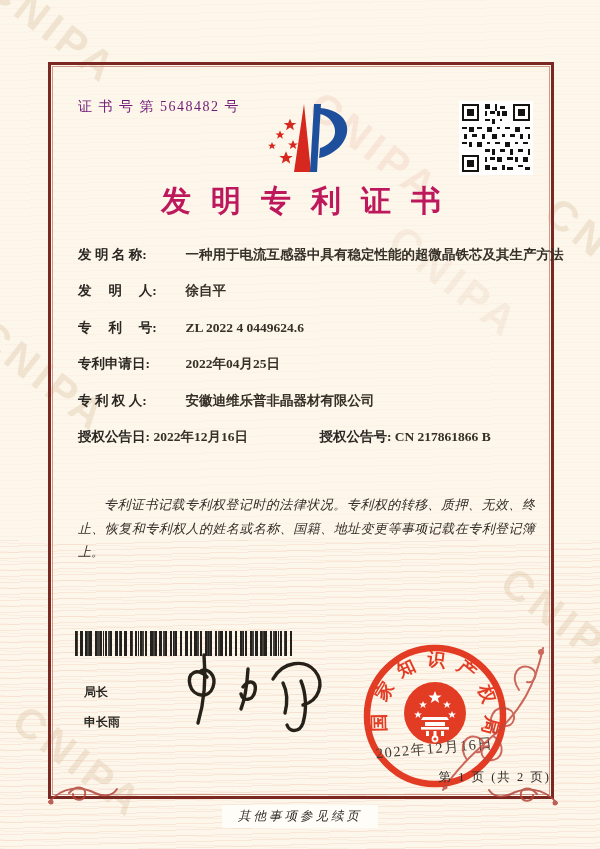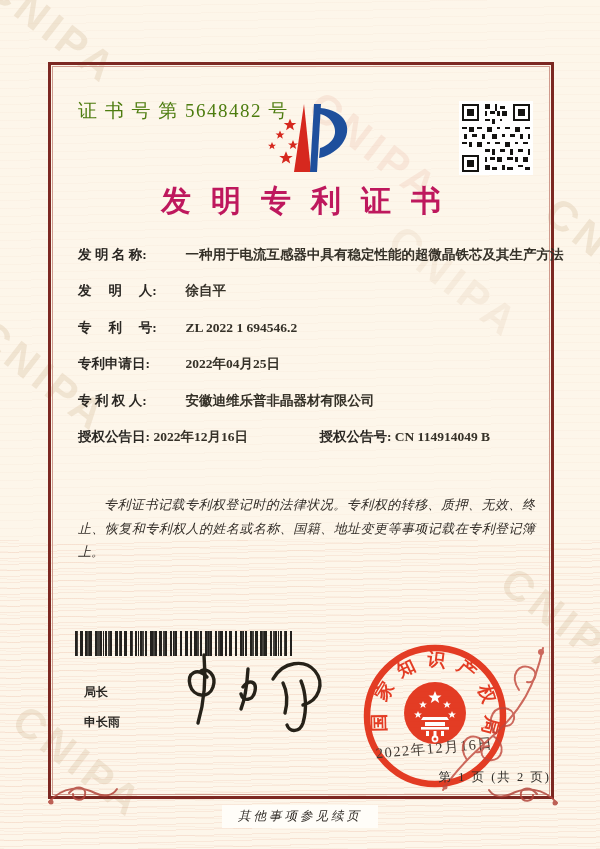--- a/index.html
+++ b/index.html
@@ -32,21 +32,21 @@
   .wm.faint { color:rgba(205,172,132,.14); }
 
   .frame {
     position:absolute; left:48px; top:62px; width:506px; height:737px; z-index:1;
     border:3px solid #7c2822;
   }
   .frame::before {
     content:""; position:absolute; inset:1px; border:1px solid #cf9a8c; pointer-events:none;
   }
 
-  .cert-no { position:absolute; left:27px; top:33px; font-size:19px; letter-spacing:1.5px; color:#4d7c0f; }
+  .cert-no { position:absolute; left:27px; top:33px; font-size:14px; letter-spacing:1.5px; color:#701a75; }
 
   .logo { position:absolute; left:199px; top:35px; width:104px; height:76px; }
   .qr { position:absolute; left:408px; top:36px; width:74px; height:74px; }
 
   .title {
     position:absolute; left:0; top:116px; width:100%;
     text-align:center; font-size:30px; font-weight:700; color:#be185d;
     letter-spacing:20px; text-indent:20px;
   }
 
@@ -148,38 +148,38 @@
       <div class="frow">
         <span class="flabel">发 明 名 称:</span>
         <span class="fvalue">一种用于电流互感器中具有稳定性能的超微晶铁芯及其生产方法</span>
       </div>
       <div class="frow">
         <span class="flabel">发　 明　 人:</span>
         <span class="fvalue">徐自平</span>
       </div>
       <div class="frow">
         <span class="flabel">专　 利　 号:</span>
-        <span class="fvalue">ZL 2022 1 694546.2</span>
+        <span class="fvalue">ZL 2022 4 0449624.6</span>
       </div>
       <div class="frow">
         <span class="flabel">专利申请日:</span>
         <span class="fvalue">2022年04月25日</span>
       </div>
       <div class="frow">
         <span class="flabel">专 利 权 人:</span>
         <span class="fvalue">安徽迪维乐普非晶器材有限公司</span>
       </div>
       <div class="frow">
         <span class="gpair1">
           <span class="flabel" style="min-width:0;">授权公告日:</span>
           <span class="fvalue">2022年12月16日</span>
         </span>
         <span>
           <span class="flabel" style="min-width:0;">授权公告号:</span>
-          <span class="fvalue">CN 114914049 B</span>
+          <span class="fvalue">CN 217861866 B</span>
         </span>
       </div>
     </div>
 
     <div class="paras">
       <p>专利证书记载专利权登记时的法律状况。专利权的转移、质押、无效、终止、恢复和专利权人的姓名或名称、国籍、地址变更等事项记载在专利登记簿上。</p>
     </div>
 
     <div class="barcode"></div>
 

